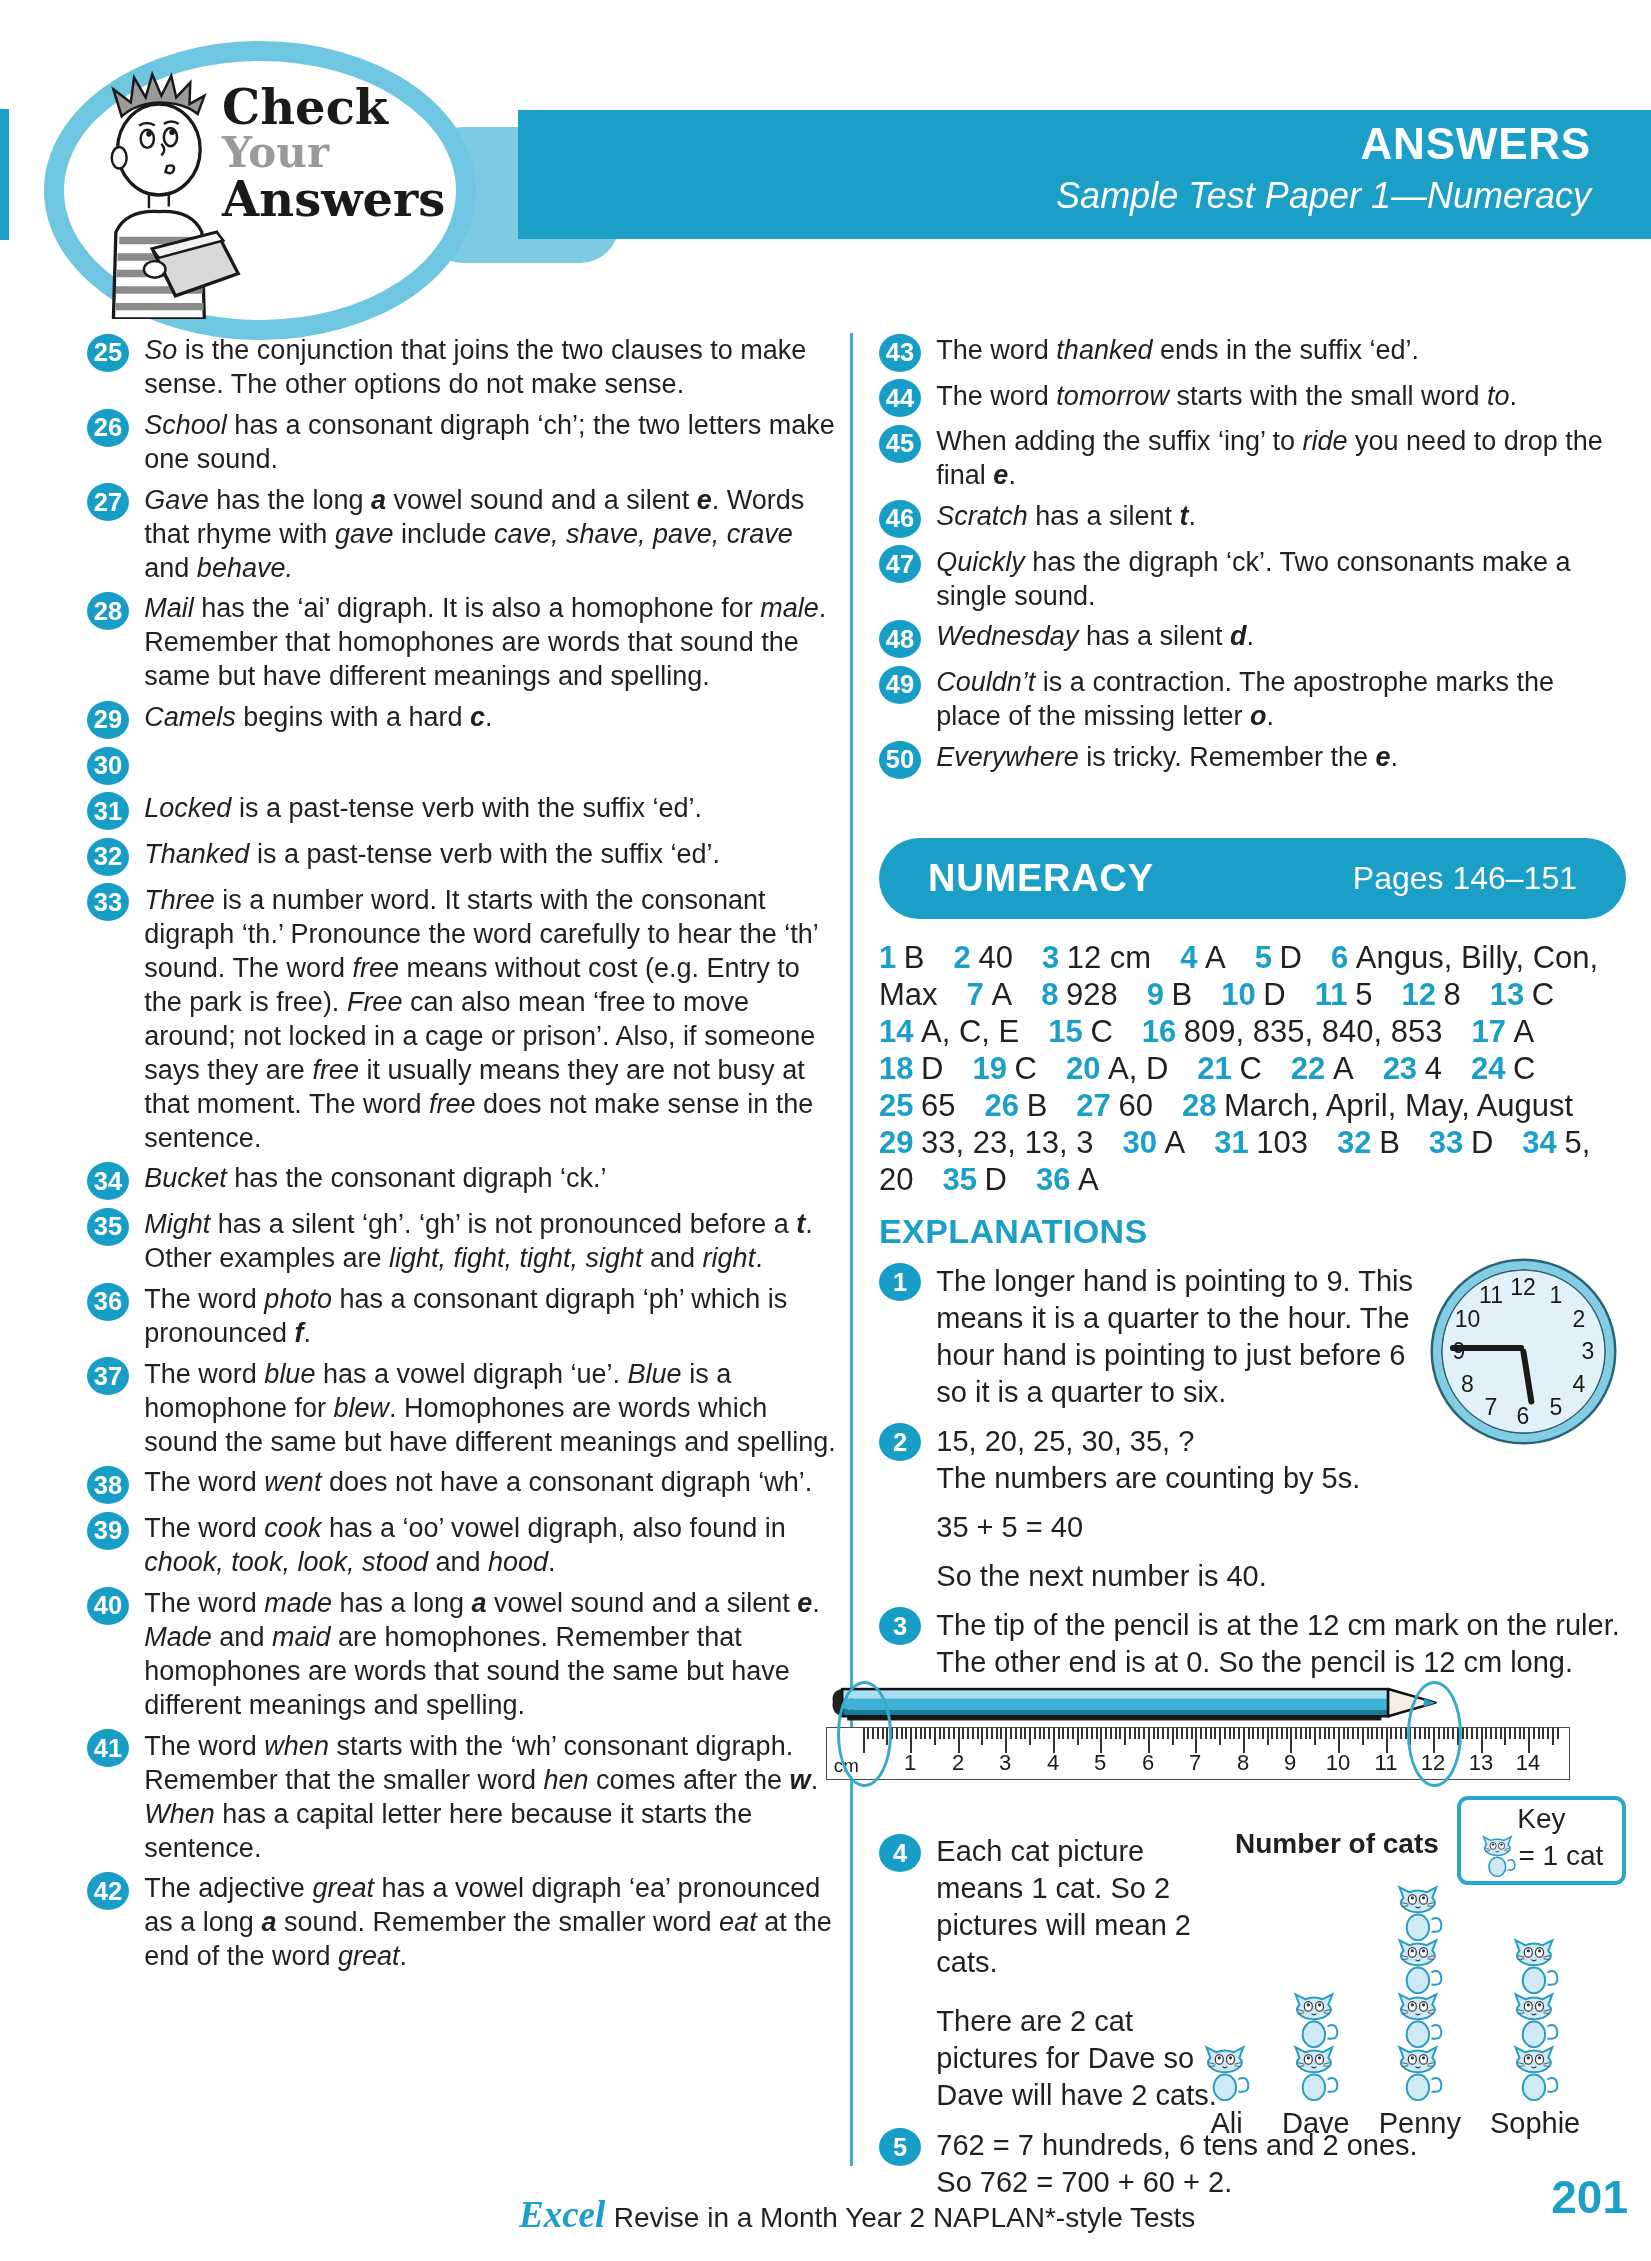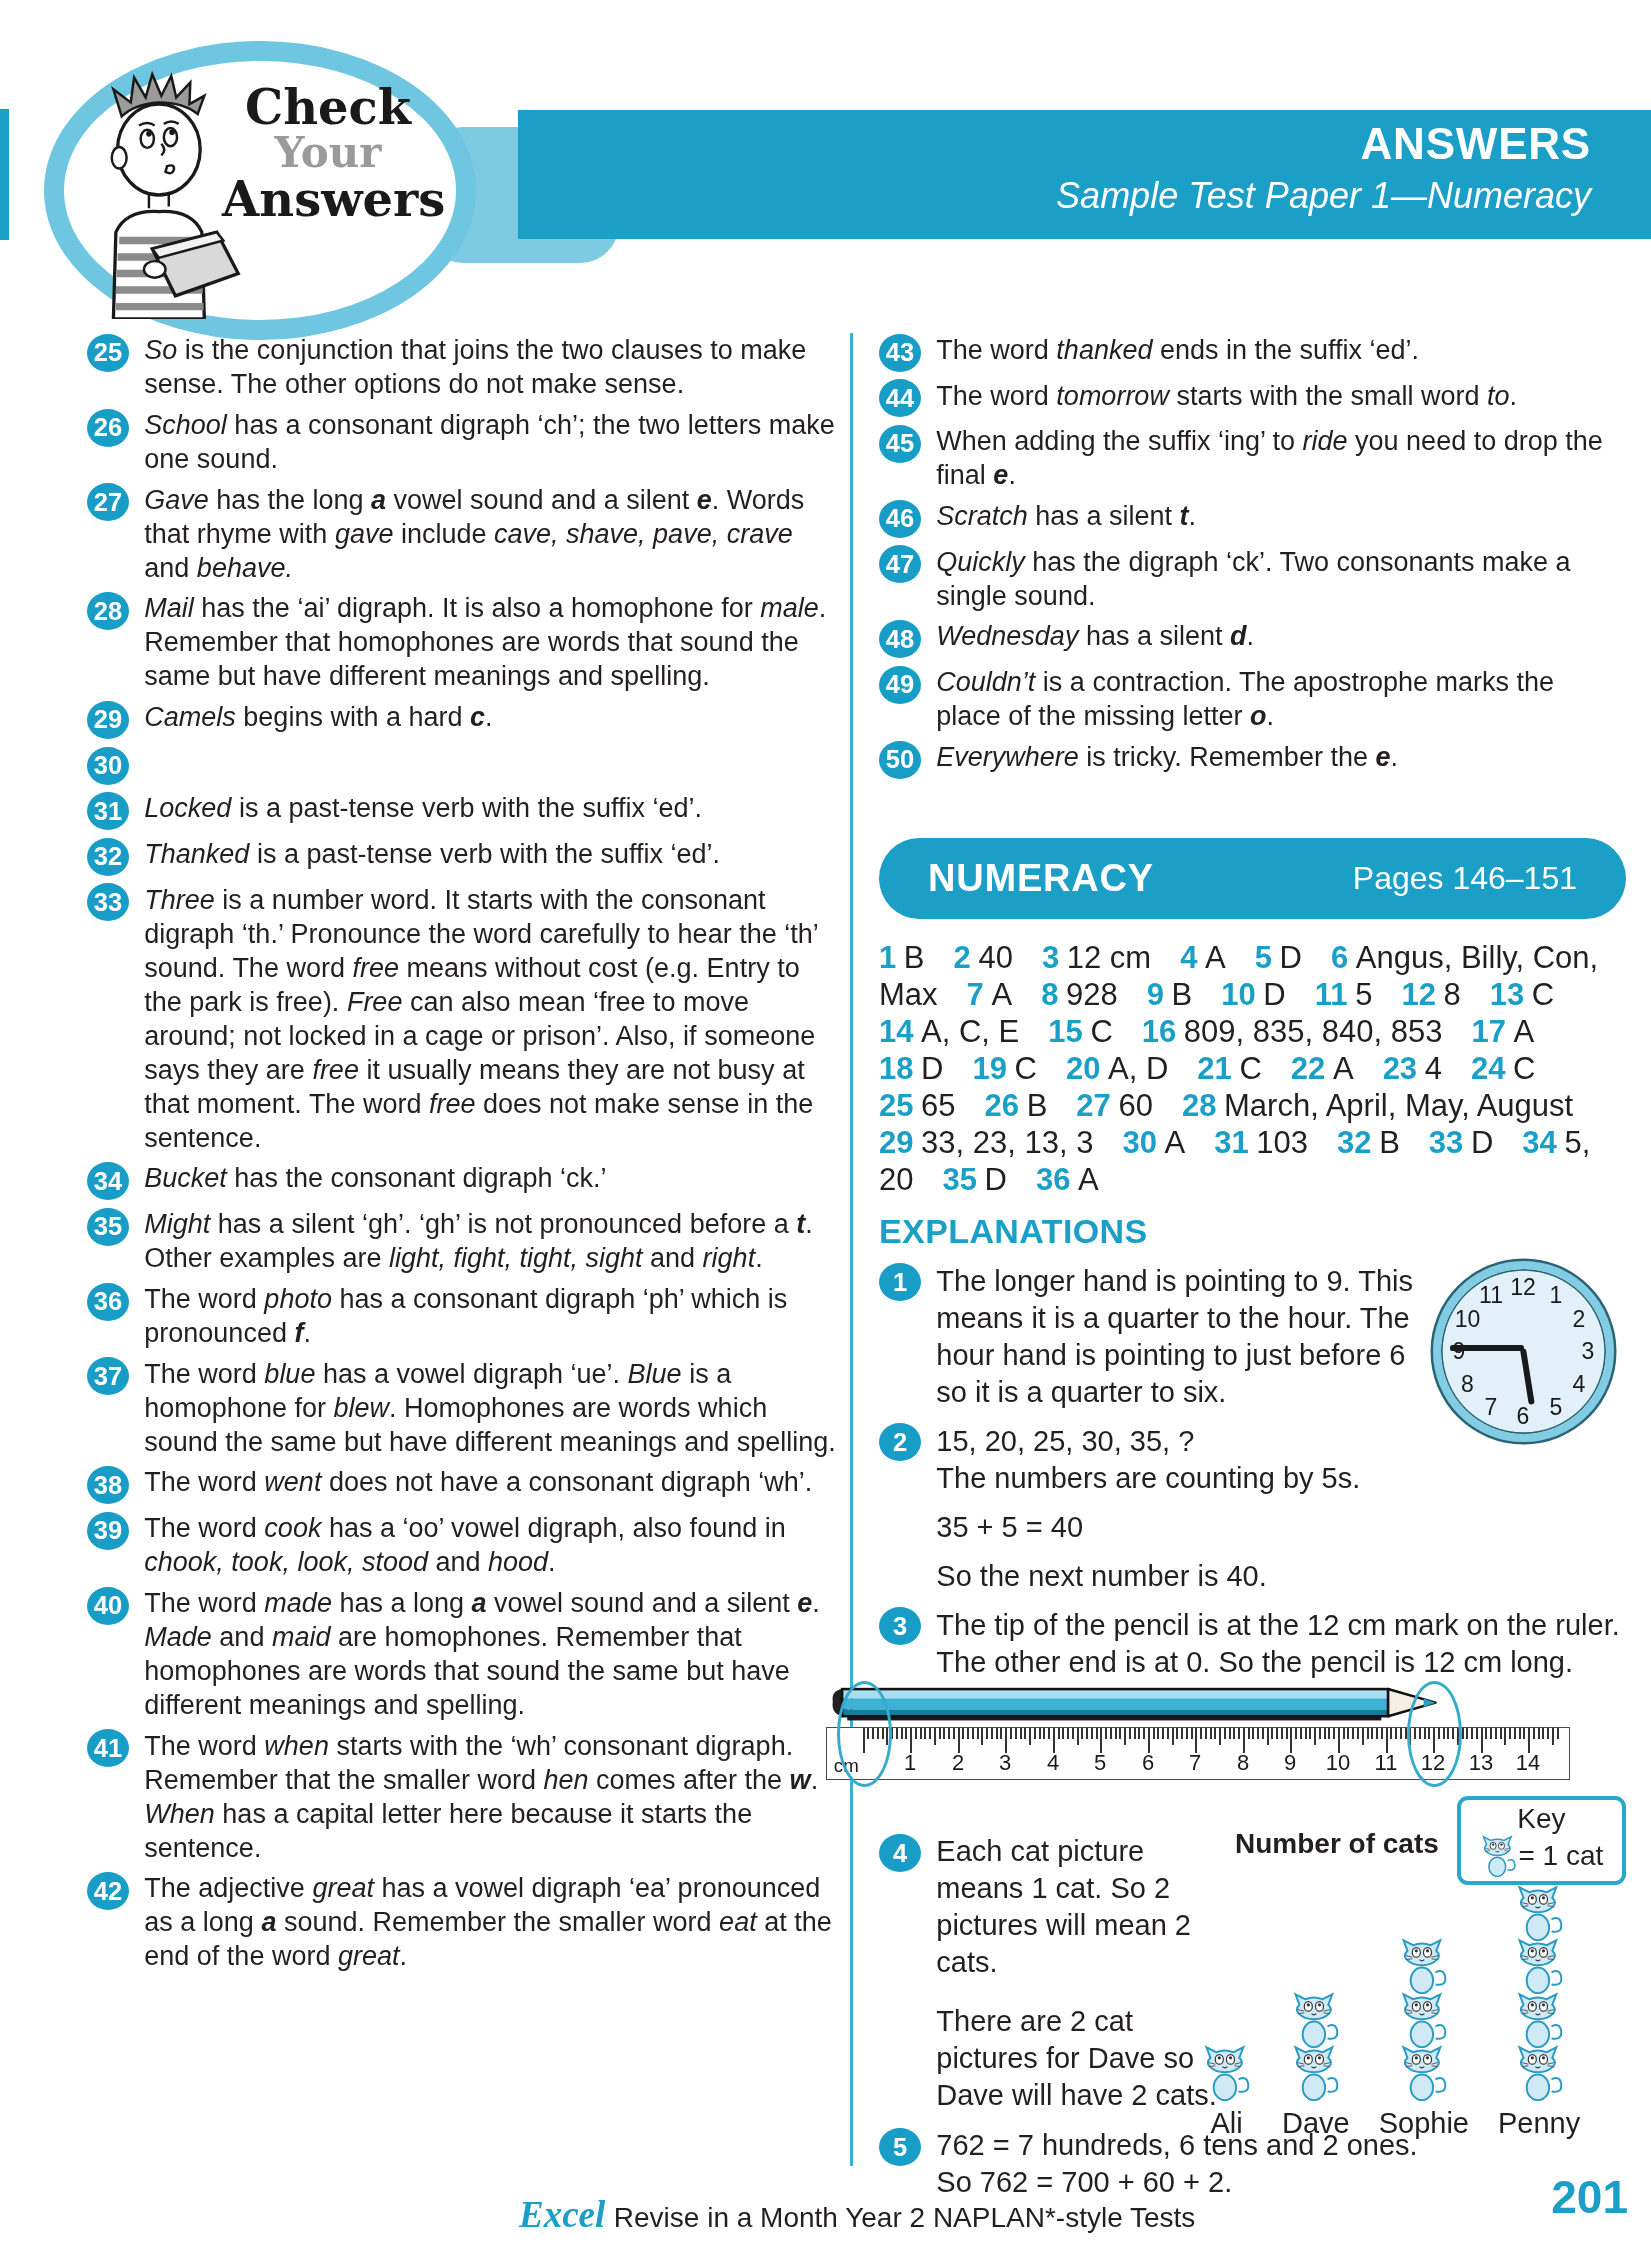--- a/index.html
+++ b/index.html
@@ -9,21 +9,21 @@
   
   .edge-tab{position:absolute;left:0;top:109px;width:8.5px;height:131px;background:#1b9fc7;}
   .light-tab{position:absolute;left:424px;top:127px;width:195px;height:136px;background:#7ccbe2;border-radius:39px;z-index:1;}
   .band{position:absolute;left:518px;top:110px;right:0;height:129px;background:#1b9fc7;z-index:2;}
   .band-title{position:absolute;right:61px;top:8.5px;color:#fff;font-size:44px;font-weight:bold;letter-spacing:0.8px;}
   .band-sub{position:absolute;right:61px;top:65px;color:#fff;font-size:36px;font-style:italic;}
 
   
   .logo{position:absolute;left:44px;top:41px;width:392px;height:259px;background:#fff;
         border:20.4px solid #6ec6e0;border-radius:50%;z-index:3;}
-  .logo-text{position:absolute;right:22px;top:22px;width:212px;text-align:center;
+  .logo-text{position:absolute;right:22px;top:22px;width:212px;
              font-family:"DejaVu Serif",serif;font-weight:bold;line-height:1.02;}
   .logo-check{font-size:48px;color:#1a1a1a;}
   .logo-your{font-size:42px;color:#9a9a9a;}
   .logo-answers{font-size:48px;color:#1a1a1a;}
   .boy{position:absolute;left:12px;top:10.2px;}
 
   
   .divider{position:absolute;left:850px;top:333px;width:3.4px;height:1833px;background:#3db0d2;}
   .col{position:absolute;top:333px;}
   .col-left{left:87px;width:751px;}
@@ -605,21 +605,35 @@
       <ellipse cx="28" cy="53" rx="14" ry="16"></ellipse>
       <path d="M10,16 L5,3 L17,9 Q28,5 39,9 L51,3 L46,16 Q52,22 47,27 Q40,34 28,34 Q16,34 9,27 Q4,22 10,16 Z"></path>
     </g>
     <ellipse cx="21" cy="18" rx="5" ry="6" fill="#fff" stroke="#333" stroke-width="1.5"></ellipse>
     <ellipse cx="35" cy="18" rx="5" ry="6" fill="#fff" stroke="#333" stroke-width="1.5"></ellipse>
     <circle cx="21" cy="16" r="2" fill="#333"></circle>
     <circle cx="35" cy="16" r="2" fill="#333"></circle>
     <path d="M25,27 q3,3 6,0" stroke="#333" stroke-width="1.5" fill="none"></path>
     <path d="M8,22 L16,24 M8,27 L16,26 M48,22 L40,24 M48,27 L40,26" stroke="#555" stroke-width="1.2"></path>
   </svg>
-<div class="plabel">Sophie</div>
+
+  <svg class="cat" width="53" height="56" viewBox="0 0 60 70">
+    <g stroke="#2a9cc2" stroke-width="2.5" fill="#cfeaf5">
+      <path d="M45,58 Q59,61 57,48 Q55,38 45,43" fill="none"></path>
+      <ellipse cx="28" cy="53" rx="14" ry="16"></ellipse>
+      <path d="M10,16 L5,3 L17,9 Q28,5 39,9 L51,3 L46,16 Q52,22 47,27 Q40,34 28,34 Q16,34 9,27 Q4,22 10,16 Z"></path>
+    </g>
+    <ellipse cx="21" cy="18" rx="5" ry="6" fill="#fff" stroke="#333" stroke-width="1.5"></ellipse>
+    <ellipse cx="35" cy="18" rx="5" ry="6" fill="#fff" stroke="#333" stroke-width="1.5"></ellipse>
+    <circle cx="21" cy="16" r="2" fill="#333"></circle>
+    <circle cx="35" cy="16" r="2" fill="#333"></circle>
+    <path d="M25,27 q3,3 6,0" stroke="#333" stroke-width="1.5" fill="none"></path>
+    <path d="M8,22 L16,24 M8,27 L16,26 M48,22 L40,24 M48,27 L40,26" stroke="#555" stroke-width="1.2"></path>
+  </svg>
+<div class="plabel">Penny</div>
             </div>
             <div class="pcol">
   <svg class="cat" width="53" height="56" viewBox="0 0 60 70">
     <g stroke="#2a9cc2" stroke-width="2.5" fill="#cfeaf5">
       <path d="M45,58 Q59,61 57,48 Q55,38 45,43" fill="none"></path>
       <ellipse cx="28" cy="53" rx="14" ry="16"></ellipse>
       <path d="M10,16 L5,3 L17,9 Q28,5 39,9 L51,3 L46,16 Q52,22 47,27 Q40,34 28,34 Q16,34 9,27 Q4,22 10,16 Z"></path>
     </g>
     <ellipse cx="21" cy="18" rx="5" ry="6" fill="#fff" stroke="#333" stroke-width="1.5"></ellipse>
     <ellipse cx="35" cy="18" rx="5" ry="6" fill="#fff" stroke="#333" stroke-width="1.5"></ellipse>
@@ -649,35 +663,21 @@
       <ellipse cx="28" cy="53" rx="14" ry="16"></ellipse>
       <path d="M10,16 L5,3 L17,9 Q28,5 39,9 L51,3 L46,16 Q52,22 47,27 Q40,34 28,34 Q16,34 9,27 Q4,22 10,16 Z"></path>
     </g>
     <ellipse cx="21" cy="18" rx="5" ry="6" fill="#fff" stroke="#333" stroke-width="1.5"></ellipse>
     <ellipse cx="35" cy="18" rx="5" ry="6" fill="#fff" stroke="#333" stroke-width="1.5"></ellipse>
     <circle cx="21" cy="16" r="2" fill="#333"></circle>
     <circle cx="35" cy="16" r="2" fill="#333"></circle>
     <path d="M25,27 q3,3 6,0" stroke="#333" stroke-width="1.5" fill="none"></path>
     <path d="M8,22 L16,24 M8,27 L16,26 M48,22 L40,24 M48,27 L40,26" stroke="#555" stroke-width="1.2"></path>
   </svg>
-
-  <svg class="cat" width="53" height="56" viewBox="0 0 60 70">
-    <g stroke="#2a9cc2" stroke-width="2.5" fill="#cfeaf5">
-      <path d="M45,58 Q59,61 57,48 Q55,38 45,43" fill="none"></path>
-      <ellipse cx="28" cy="53" rx="14" ry="16"></ellipse>
-      <path d="M10,16 L5,3 L17,9 Q28,5 39,9 L51,3 L46,16 Q52,22 47,27 Q40,34 28,34 Q16,34 9,27 Q4,22 10,16 Z"></path>
-    </g>
-    <ellipse cx="21" cy="18" rx="5" ry="6" fill="#fff" stroke="#333" stroke-width="1.5"></ellipse>
-    <ellipse cx="35" cy="18" rx="5" ry="6" fill="#fff" stroke="#333" stroke-width="1.5"></ellipse>
-    <circle cx="21" cy="16" r="2" fill="#333"></circle>
-    <circle cx="35" cy="16" r="2" fill="#333"></circle>
-    <path d="M25,27 q3,3 6,0" stroke="#333" stroke-width="1.5" fill="none"></path>
-    <path d="M8,22 L16,24 M8,27 L16,26 M48,22 L40,24 M48,27 L40,26" stroke="#555" stroke-width="1.2"></path>
-  </svg>
-<div class="plabel">Penny</div>
+<div class="plabel">Sophie</div>
             </div>
           </div>
       </div>
     </div>
 
     <div class="exp">
       <div class="bullet">5</div>
       <div class="etext">
         <div>762 = 7 hundreds, 6 tens and 2 ones.</div>
         <div>So 762 = 700 + 60 + 2.</div>

